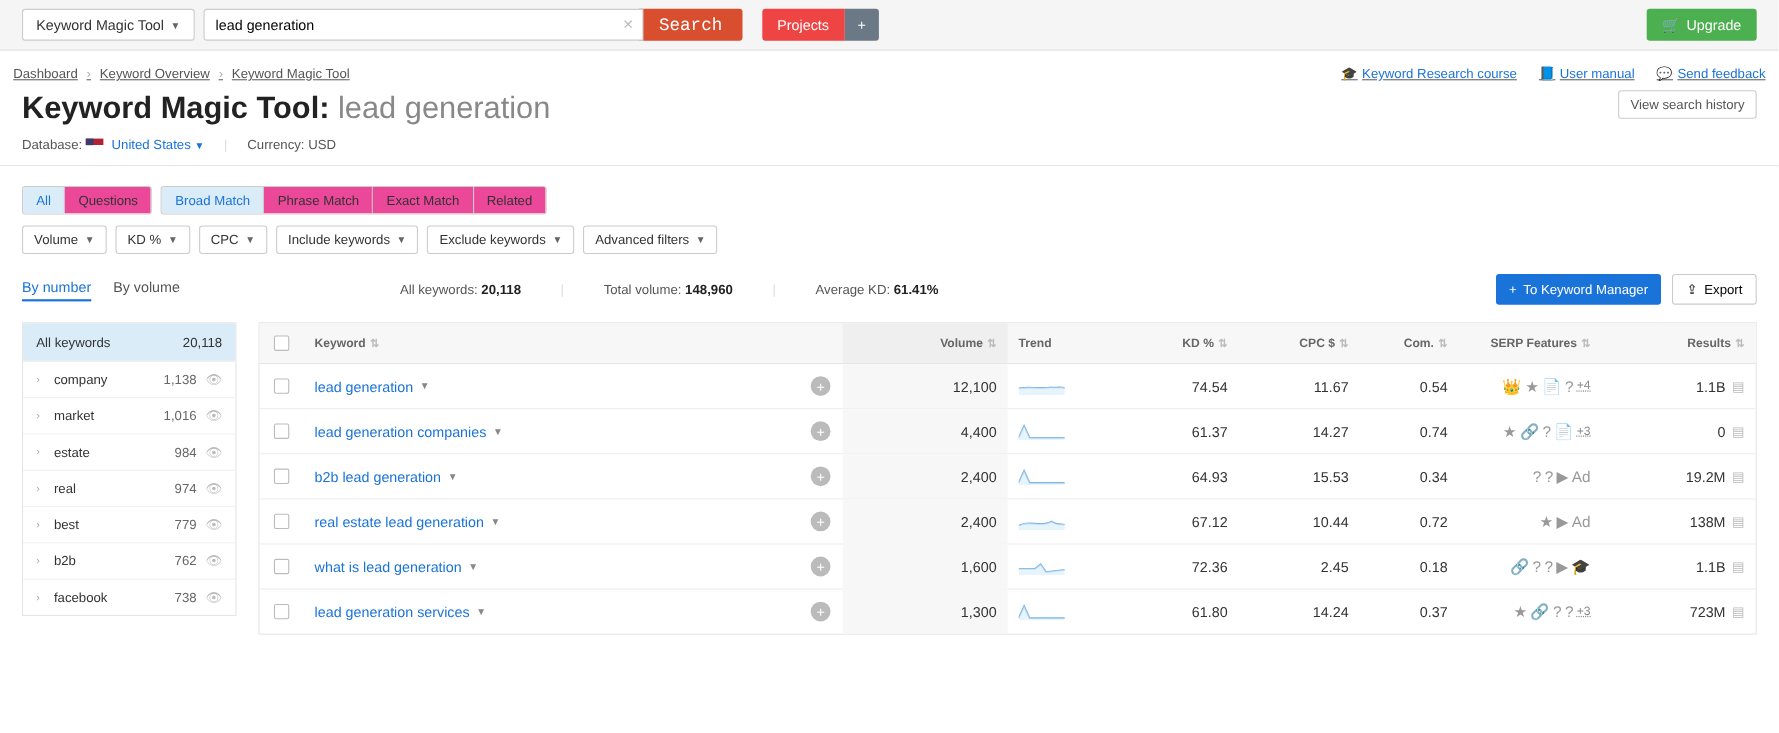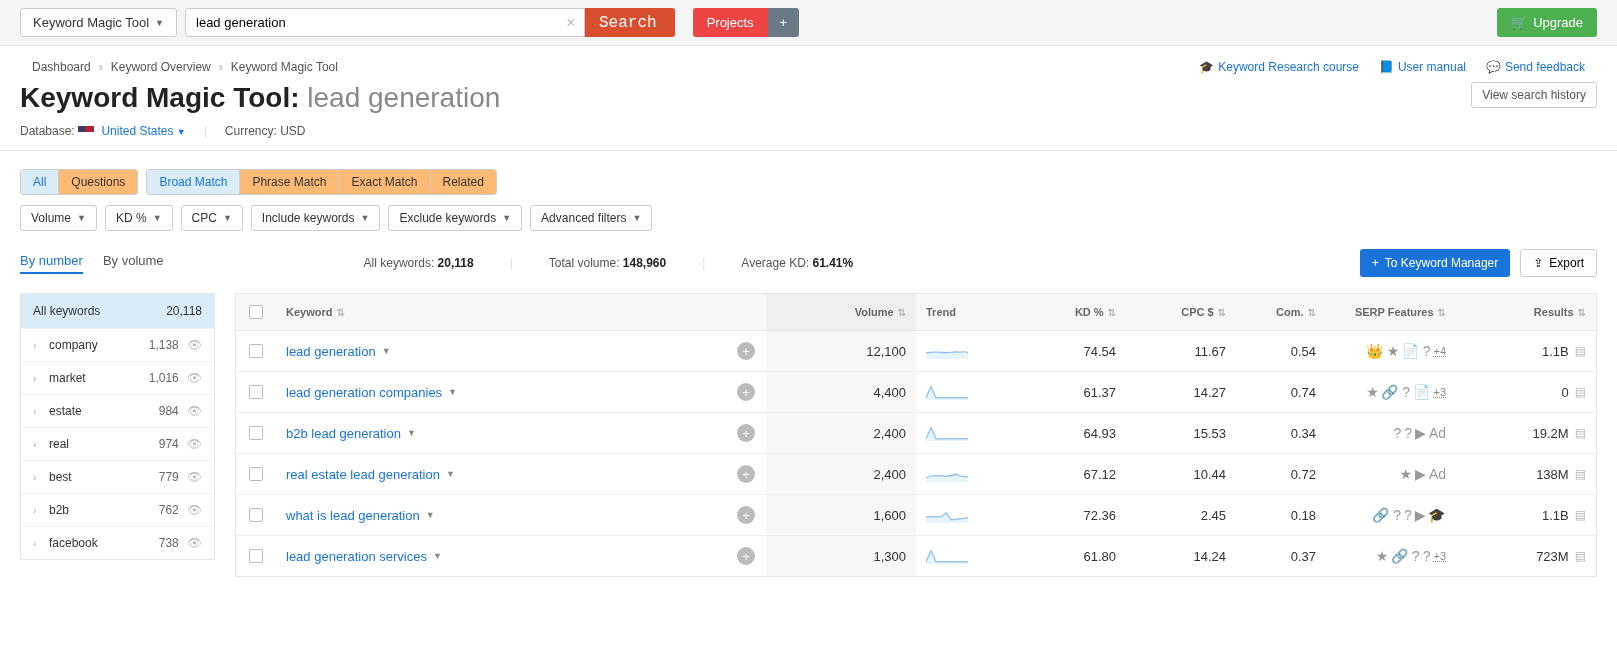--- a/index.html
+++ b/index.html
@@ -8,38 +8,38 @@
 .tool-dropdown { background: #fff; border: 1px solid #ccc; padding: 6px 12px; border-radius: 3px; cursor: pointer; display: flex; align-items: center; gap: 6px; font-size: 13px; }
 .search-wrap { display: flex; flex: 0 0 auto; }
 .search-input { width: 400px; padding: 6px 28px 6px 10px; border: 1px solid #ccc; border-radius: 3px 0 0 3px; font-size: 13px; background:#fff; position:relative; }
 .search-clear { position:relative; margin-left:-24px; width:20px; color:#bbb; cursor:pointer; display:flex; align-items:center; justify-content:center; font-size:16px;}
 .search-btn { background: #d94e2f; color: #fff; border: none; padding: 0 18px; border-radius: 0 3px 3px 0; cursor: pointer; font-size: 16px; font-family: Liberation Mono, monospace; }
 .projects-group { display:flex; margin-left:10px;}
 .projects-btn { background: #ef4444; color: #fff; border: none; padding: 7px 14px; border-radius: 3px 0 0 3px; cursor: pointer; font-size:13px;}
 .projects-plus { background:#6b7885; color:#fff; border:none; padding:7px 12px; border-radius:0 3px 3px 0; cursor:pointer; font-size:13px;}
 .spacer { flex: 1; }
 .upgrade-btn { background: #4caf50; color: #fff; border: none; padding: 7px 14px; border-radius: 3px; cursor: pointer; display:flex; align-items:center; gap:6px; font-size:13px;}
-.crumbs-row { display:flex; align-items:flex-start; padding: 14px 32px 4px; font-size:12px; color:#666;}
+.crumbs-row { display:flex; align-items:flex-start; padding: 14px 12px 4px; font-size:12px; color:#666;text-decoration:underline;}
 .crumbs-row a { color:#555; text-decoration:none; }
 .crumbs-row .sep { margin: 0 8px; color:#aaa; }
 .help-links { margin-left:auto; display:flex; gap:20px; }
 .help-links a { color:#1a73d8; text-decoration:none; font-size:12px; display:flex; align-items:center; gap:4px;}
 .title-row { display:flex; align-items:flex-start; padding: 4px 20px 8px; }
 h1 { font-size: 28px; font-weight:700; color:#222; }
 h1 .sub { color:#888; font-weight:400; }
 .view-history { margin-left:auto; background:#fff; border:1px solid #ccc; padding:5px 10px; border-radius:3px; font-size:12px; cursor:pointer; color:#555;}
 .meta-row { padding: 2px 20px 12px; font-size:12px; color:#555; display:flex; align-items:center; gap:18px;}
 .meta-row .divider { color:#ddd; }
 .meta-row a { color:#1a73d8; text-decoration:none;}
 .flag { display:inline-block; width:16px; height:11px; background:linear-gradient(to bottom, #b22234 0%, #b22234 50%, #fff 50%, #fff 100%); position:relative; margin-right:4px; vertical-align:middle;}
 .flag::before { content:''; position:absolute; top:0; left:0; width:7px; height:6px; background:#3c3b6e;}
 .section-divider { border-bottom:1px solid #e5e5e5; margin-bottom:18px;}
 .filters-row1 { padding: 0 20px 10px; display:flex; gap:8px; align-items:center;}
 .btn-group { display:inline-flex; border:1px solid #ccc; border-radius:3px; overflow:hidden;}
-.btn-group button { background:#fdba74; border:none; border-right:1px solid #ccc; padding:5px 12px; font-size:12px; cursor:pointer; color:#333;}
+.btn-group button { background:#ec4899; border:none; border-right:1px solid #ccc; padding:5px 12px; font-size:12px; cursor:pointer; color:#333;}
 .btn-group button:last-child { border-right:none;}
 .btn-group button.active { background:#d9ecf8; color:#1a73d8;}
 .filters-row2 { padding: 0 20px 18px; display:flex; gap:8px;}
 .filter-dd { background:#fff; border:1px solid #ccc; border-radius:3px; padding:5px 10px; font-size:12px; cursor:pointer; display:flex; align-items:center; gap:6px;}
 .down-caret { font-size:9px; color:#666;}
 .summary-row { padding:0 20px 16px; display:flex; align-items:center; gap:0;}
 .sidebar-tabs { display:flex; gap:20px; font-size:13px;}
 .sidebar-tabs span { cursor:pointer; padding-bottom:4px; color:#555;}
 .sidebar-tabs span.active { color:#1a73d8; border-bottom:2px solid #1a73d8; font-weight:500;}
 .summary-stats { margin-left:200px; display:flex; gap:32px; font-size:12px; color:#555;}

